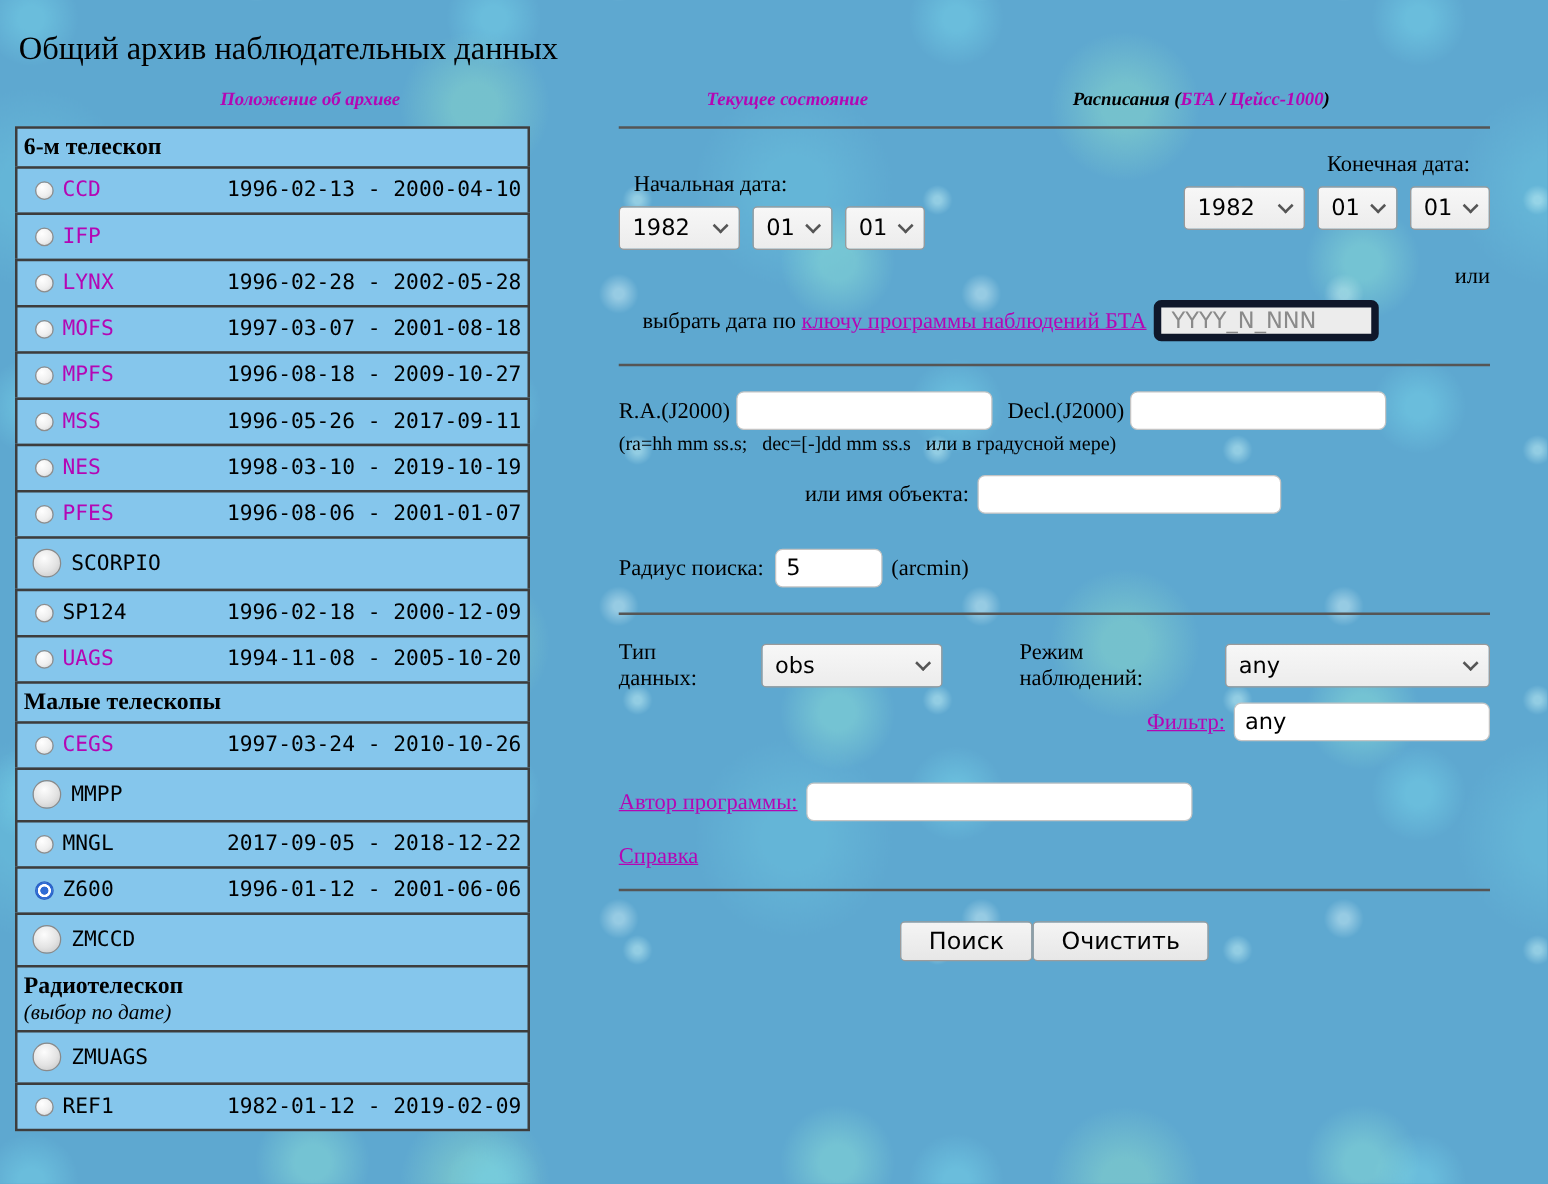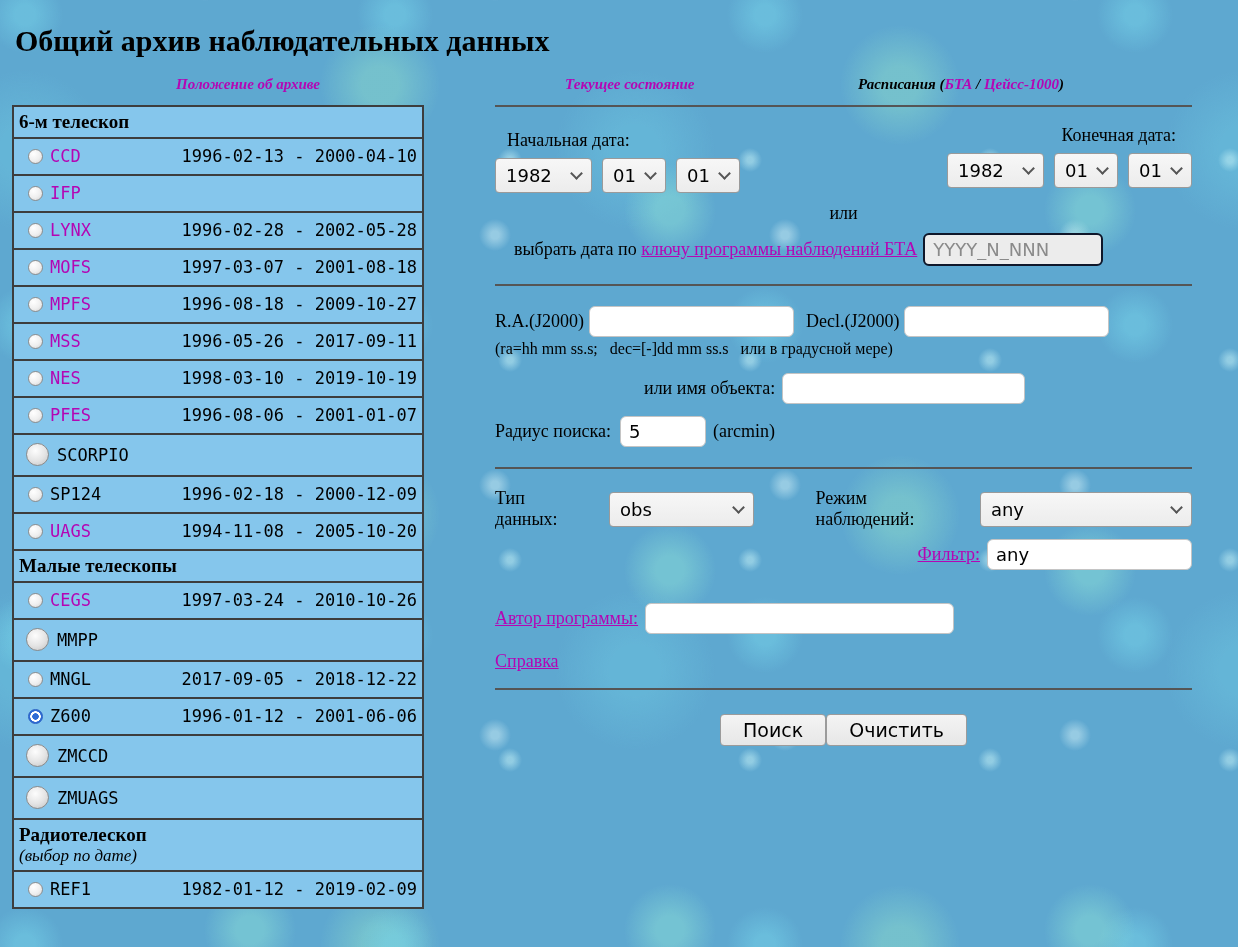--- a/index.html
+++ b/index.html
@@ -11,21 +11,21 @@
       radial-gradient(circle, rgba(150,235,215,.40) 0 14px, rgba(150,235,215,0) 46px),
       radial-gradient(circle, rgba(120,215,235,.45) 0 10px, rgba(120,215,235,0) 38px),
       radial-gradient(circle, rgba(160,240,200,.35) 0 18px, rgba(160,240,200,0) 60px),
       radial-gradient(circle, rgba(235,255,255,.40) 0 4px, rgba(235,255,255,0) 16px),
       radial-gradient(circle, rgba(210,250,250,.45) 0 3px, rgba(210,250,250,0) 12px),
       radial-gradient(circle, rgba(110,200,225,.40) 0 26px, rgba(110,200,225,0) 80px);
     background-size:420px 360px, 370px 310px, 520px 430px, 290px 250px, 240px 200px, 610px 520px;
     background-position:40px 30px, 210px 170px, 120px 300px, 60px 110px, 150px 60px, 330px 410px;
   }
   .wrap{padding:0 12px;}
-  h1.title{font-size:30px;font-weight:bold;margin:24px 0 0 3px;}
+  h1.title{font-size:26px;font-weight:normal;margin:24px 0 0 3px;}
   .nav{display:flex;margin:18px 0 0 2px;font-size:15px;font-weight:bold;font-style:italic;justify-content:center;}
   .nav .slot1{width:389px;}
   .nav .slot2{width:293px;}
   a.mag, .mag{color:#b406b4;text-decoration:none;cursor:pointer;}
   a.magu, .magu{color:#b406b4;text-decoration:underline;cursor:pointer;}
   .zeiss{color:#6a35c4;}
   .cols{display:flex;align-items:flex-start;margin-top:12px;}
 
   
   .teltable{width:412px;flex:0 0 412px;}
@@ -53,52 +53,52 @@
     background:radial-gradient(circle, #2e6bd4 0 3px, #ffffff 3.5px 5px, #2e6bd4 5.5px);
   }
   .iname{font-family:"DejaVu Sans Mono", monospace;font-size:17px;color:#000;}
   .iname.link{color:#b406b4;}
   .dates{font-family:"DejaVu Sans Mono", monospace;font-size:17px;margin-left:auto;padding-right:5px;white-space:pre;}
 
   
   .form{width:697px;margin-left:71px;font-size:18px;}
   .hrline{border:none;border-top:2px solid #555;height:0;margin:0;}
   .daterow{display:flex;justify-content:space-between;margin-top:18px;}
-  .dcol .lab{margin:5px 0 7px 12px;}
+  .dcol .lab{margin:16px 0 7px 12px;}
   .dcol.right .lab{text-align:right;margin:0 16px 7px 0;}
   .selrow{display:flex;gap:10px;}
   .sel{
     background:linear-gradient(#f7f7f7,#ececec);border:1px solid #9a9a9a;border-radius:4px;
     height:35px;display:flex;align-items:center;padding:0 10px;box-sizing:border-box;
     font-family:"DejaVu Sans", sans-serif;font-size:18px;cursor:pointer;
   }
   .sel .val{flex:1 1 auto;}
   .chev{width:7px;height:7px;border-right:2px solid #555;border-bottom:2px solid #555;
     transform:rotate(45deg);margin:-4px 0 0 10px;flex:0 0 auto;}
   .sel.y{width:97px;}
   .sel.md{width:64px;}
-  .orrow{text-align:center;margin:10px 0 9px;}
+  .orrow{text-align:right;margin:10px 0 9px;}
   .keyrow{display:flex;align-items:center;margin-left:19px;}
   .keyrow .txt{white-space:pre;}
   input{font-family:"DejaVu Sans", sans-serif;font-size:18px;box-sizing:border-box;}
   .inp{
     background:#fff;border:1px solid #c4c4c4;border-radius:6px;height:31px;padding:0 8px;
   }
-  .inp.gray{background:#ececec;border:2px solid #0f172a;height:33px;}
+  .inp.gray{background:#ececec;border:6px solid #0f172a;height:33px;}
   .inp.gray::placeholder{color:#8a8a8a;}
   .keyrow .inp{width:180px;margin-left:6px;}
   .hr2{margin-top:18px;}
   .radec{display:flex;align-items:center;margin-top:20px;}
   .radec .inp{width:205px;}
   .radec .l1{margin-right:5px;}
   .radec .l2{margin:0 5px 0 12px;}
   .coordhint{font-size:16px;margin-top:3px;white-space:pre-wrap;}
   .objrow{display:flex;align-items:center;margin:15px 0 0 149px;}
   .objrow .inp{width:243px;margin-left:7px;}
-  .radrow{display:flex;align-items:center;margin-top:12px;}
+  .radrow{display:flex;align-items:center;margin-top:28px;}
   .radrow .inp{width:86px;margin:0 7px 0 9px;}
   .hr3{margin-top:20px;}
   .typerow{display:flex;align-items:center;margin-top:19px;gap:20px;}
   .sel.dtype{width:160px;margin-left:8px;}
   .sel.mode{width:236px;margin-left:7px;}
   .typerow .modelab{margin-left:42px;}
   .filtrow{display:flex;align-items:center;justify-content:flex-end;margin-top:9px;}
   .filtrow .inp{width:205px;margin-left:7px;}
   .authrow{display:flex;align-items:center;margin-top:33px;}
   .authrow .inp{width:309px;margin-left:7px;}
@@ -206,28 +206,28 @@
       </div>
       <div class="trow">
         <span class="radio checked"></span>
         <span class="iname">Z600</span>
         <span class="dates">1996-01-12 - 2001-06-06</span>
       </div>
       <div class="trow tall">
         <span class="radio big"></span>
         <span class="iname">ZMCCD</span>
       </div>
+      <div class="trow hdr">
+        <div class="h">Радиотелескоп</div>
+        <div class="sub">(выбор по дате)</div>
+      </div>
+
       <div class="trow tall">
         <span class="radio big"></span>
         <span class="iname">ZMUAGS</span>
-      </div>
-
-      <div class="trow hdr">
-        <div class="h">Радиотелескоп</div>
-        <div class="sub">(выбор по дате)</div>
       </div>
 
       <div class="trow">
         <span class="radio"></span>
         <span class="iname">REF1</span>
         <span class="dates">1982-01-12 - 2019-02-09</span>
       </div>
     </div>
 
     <div class="form">

